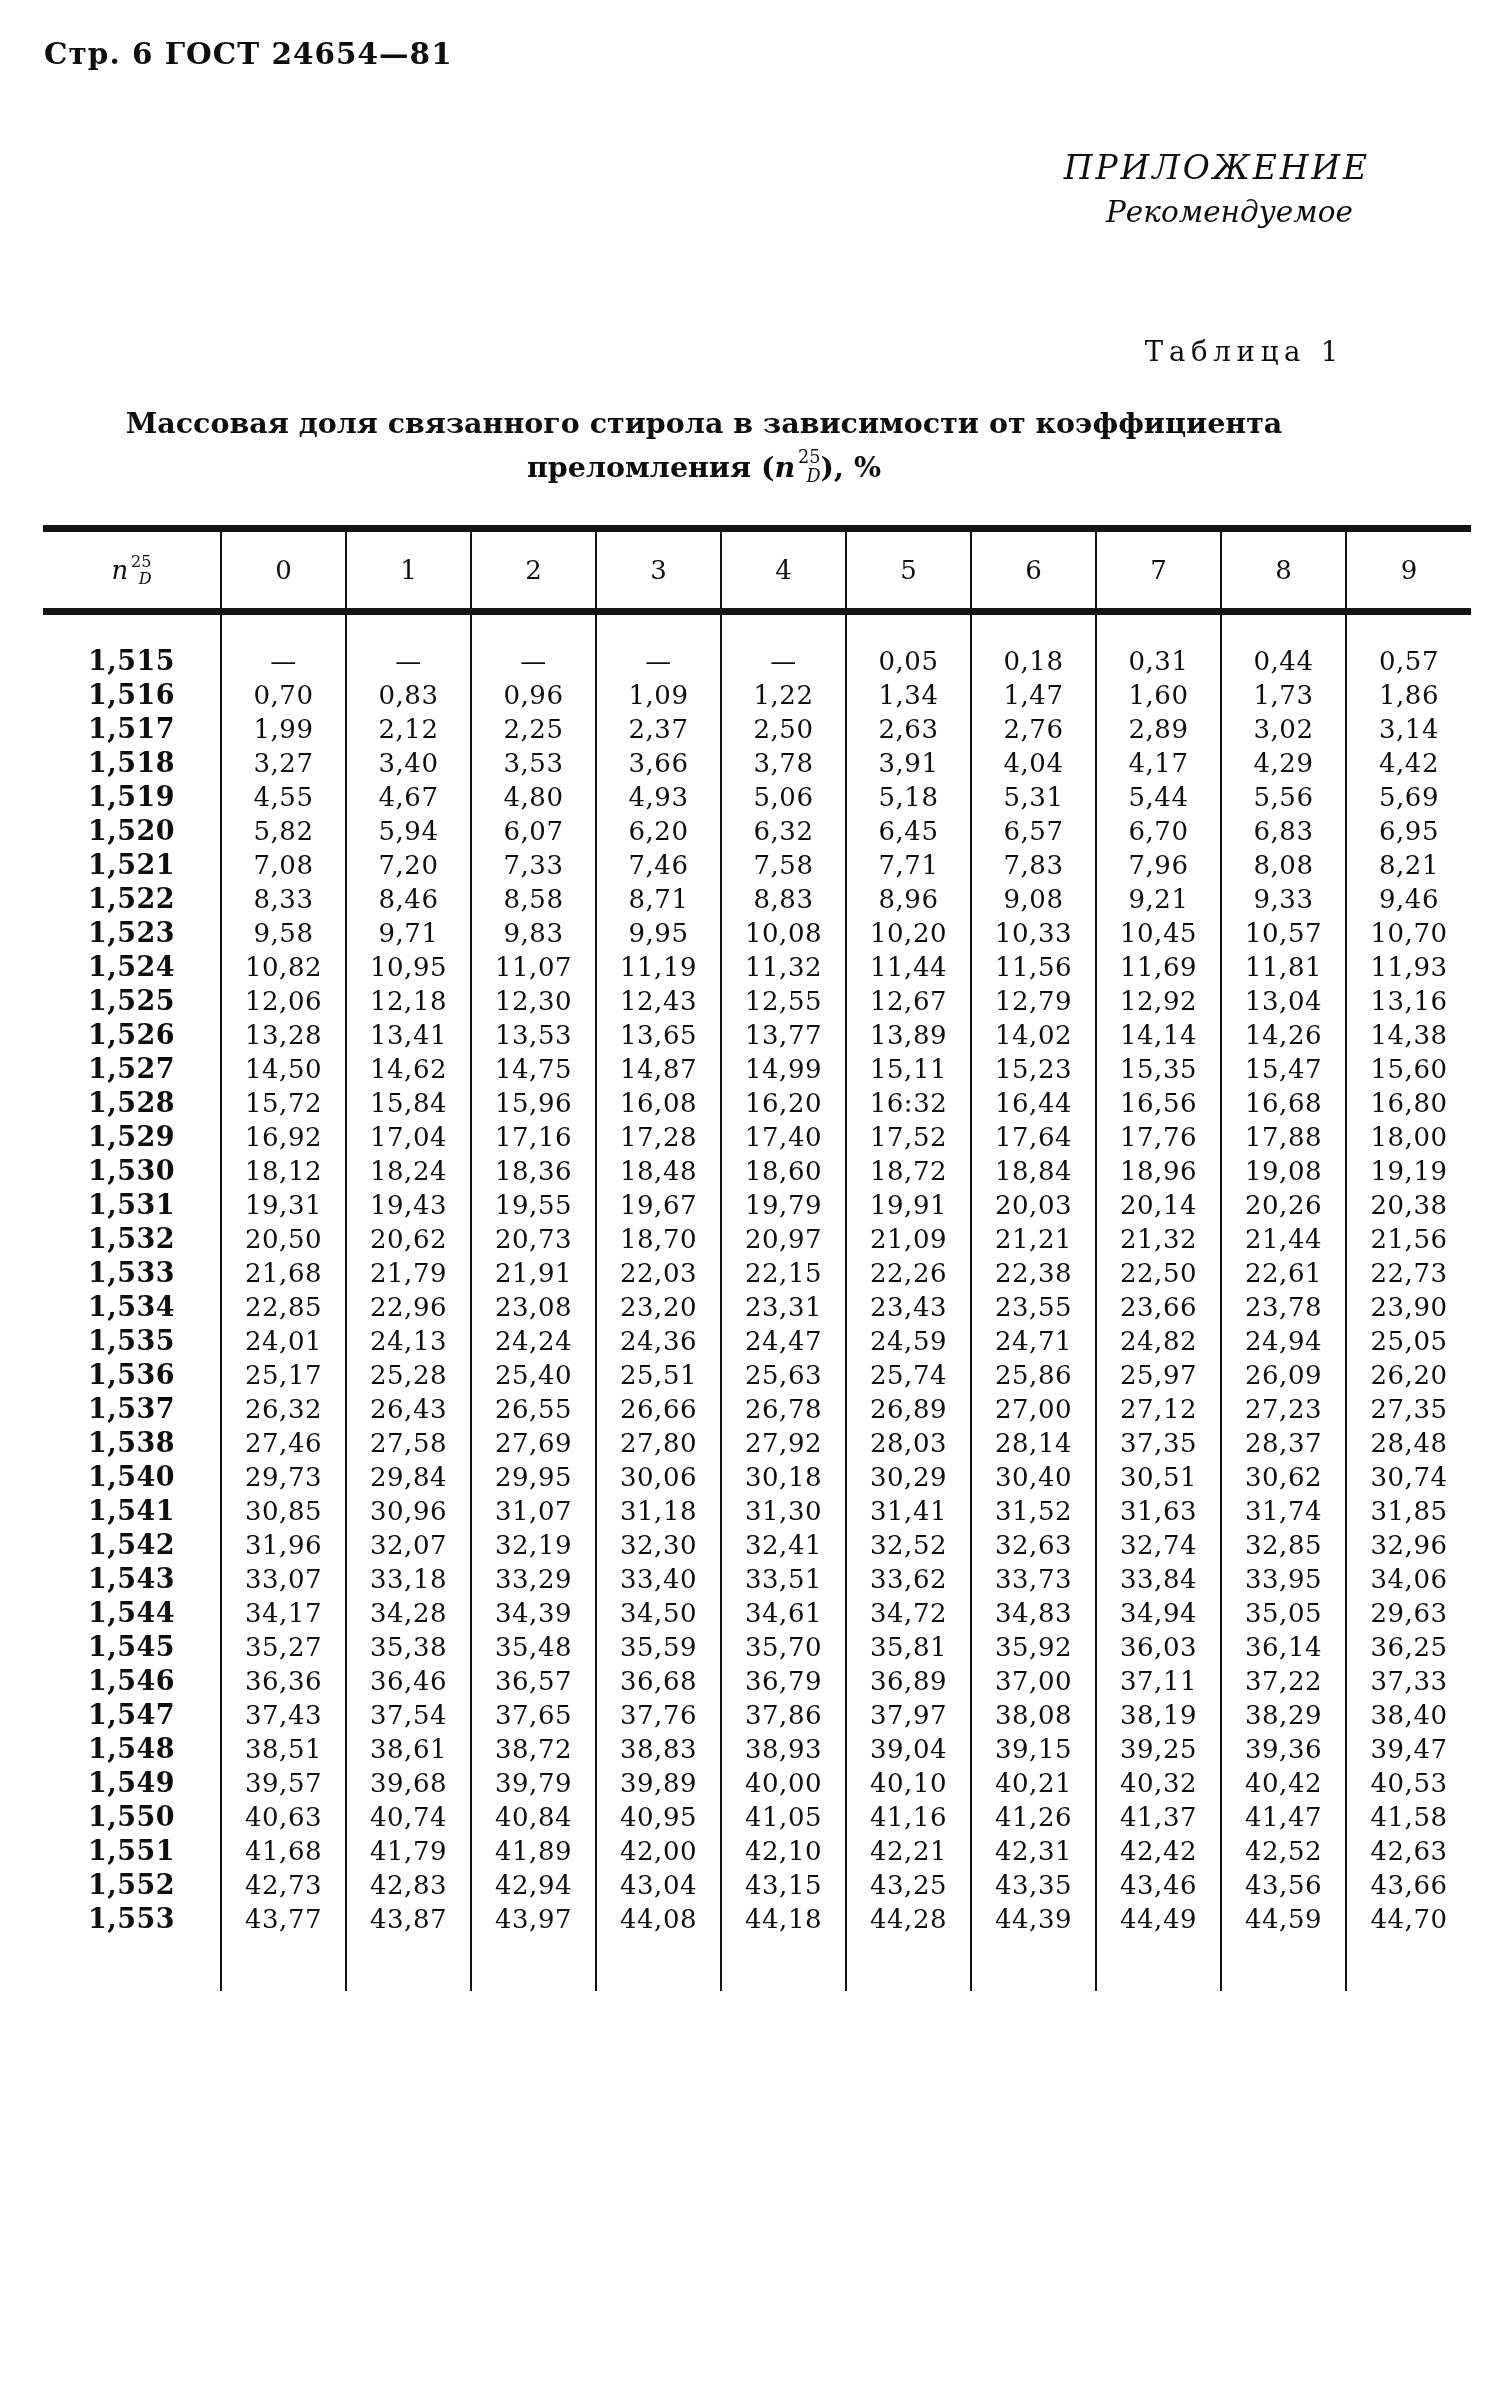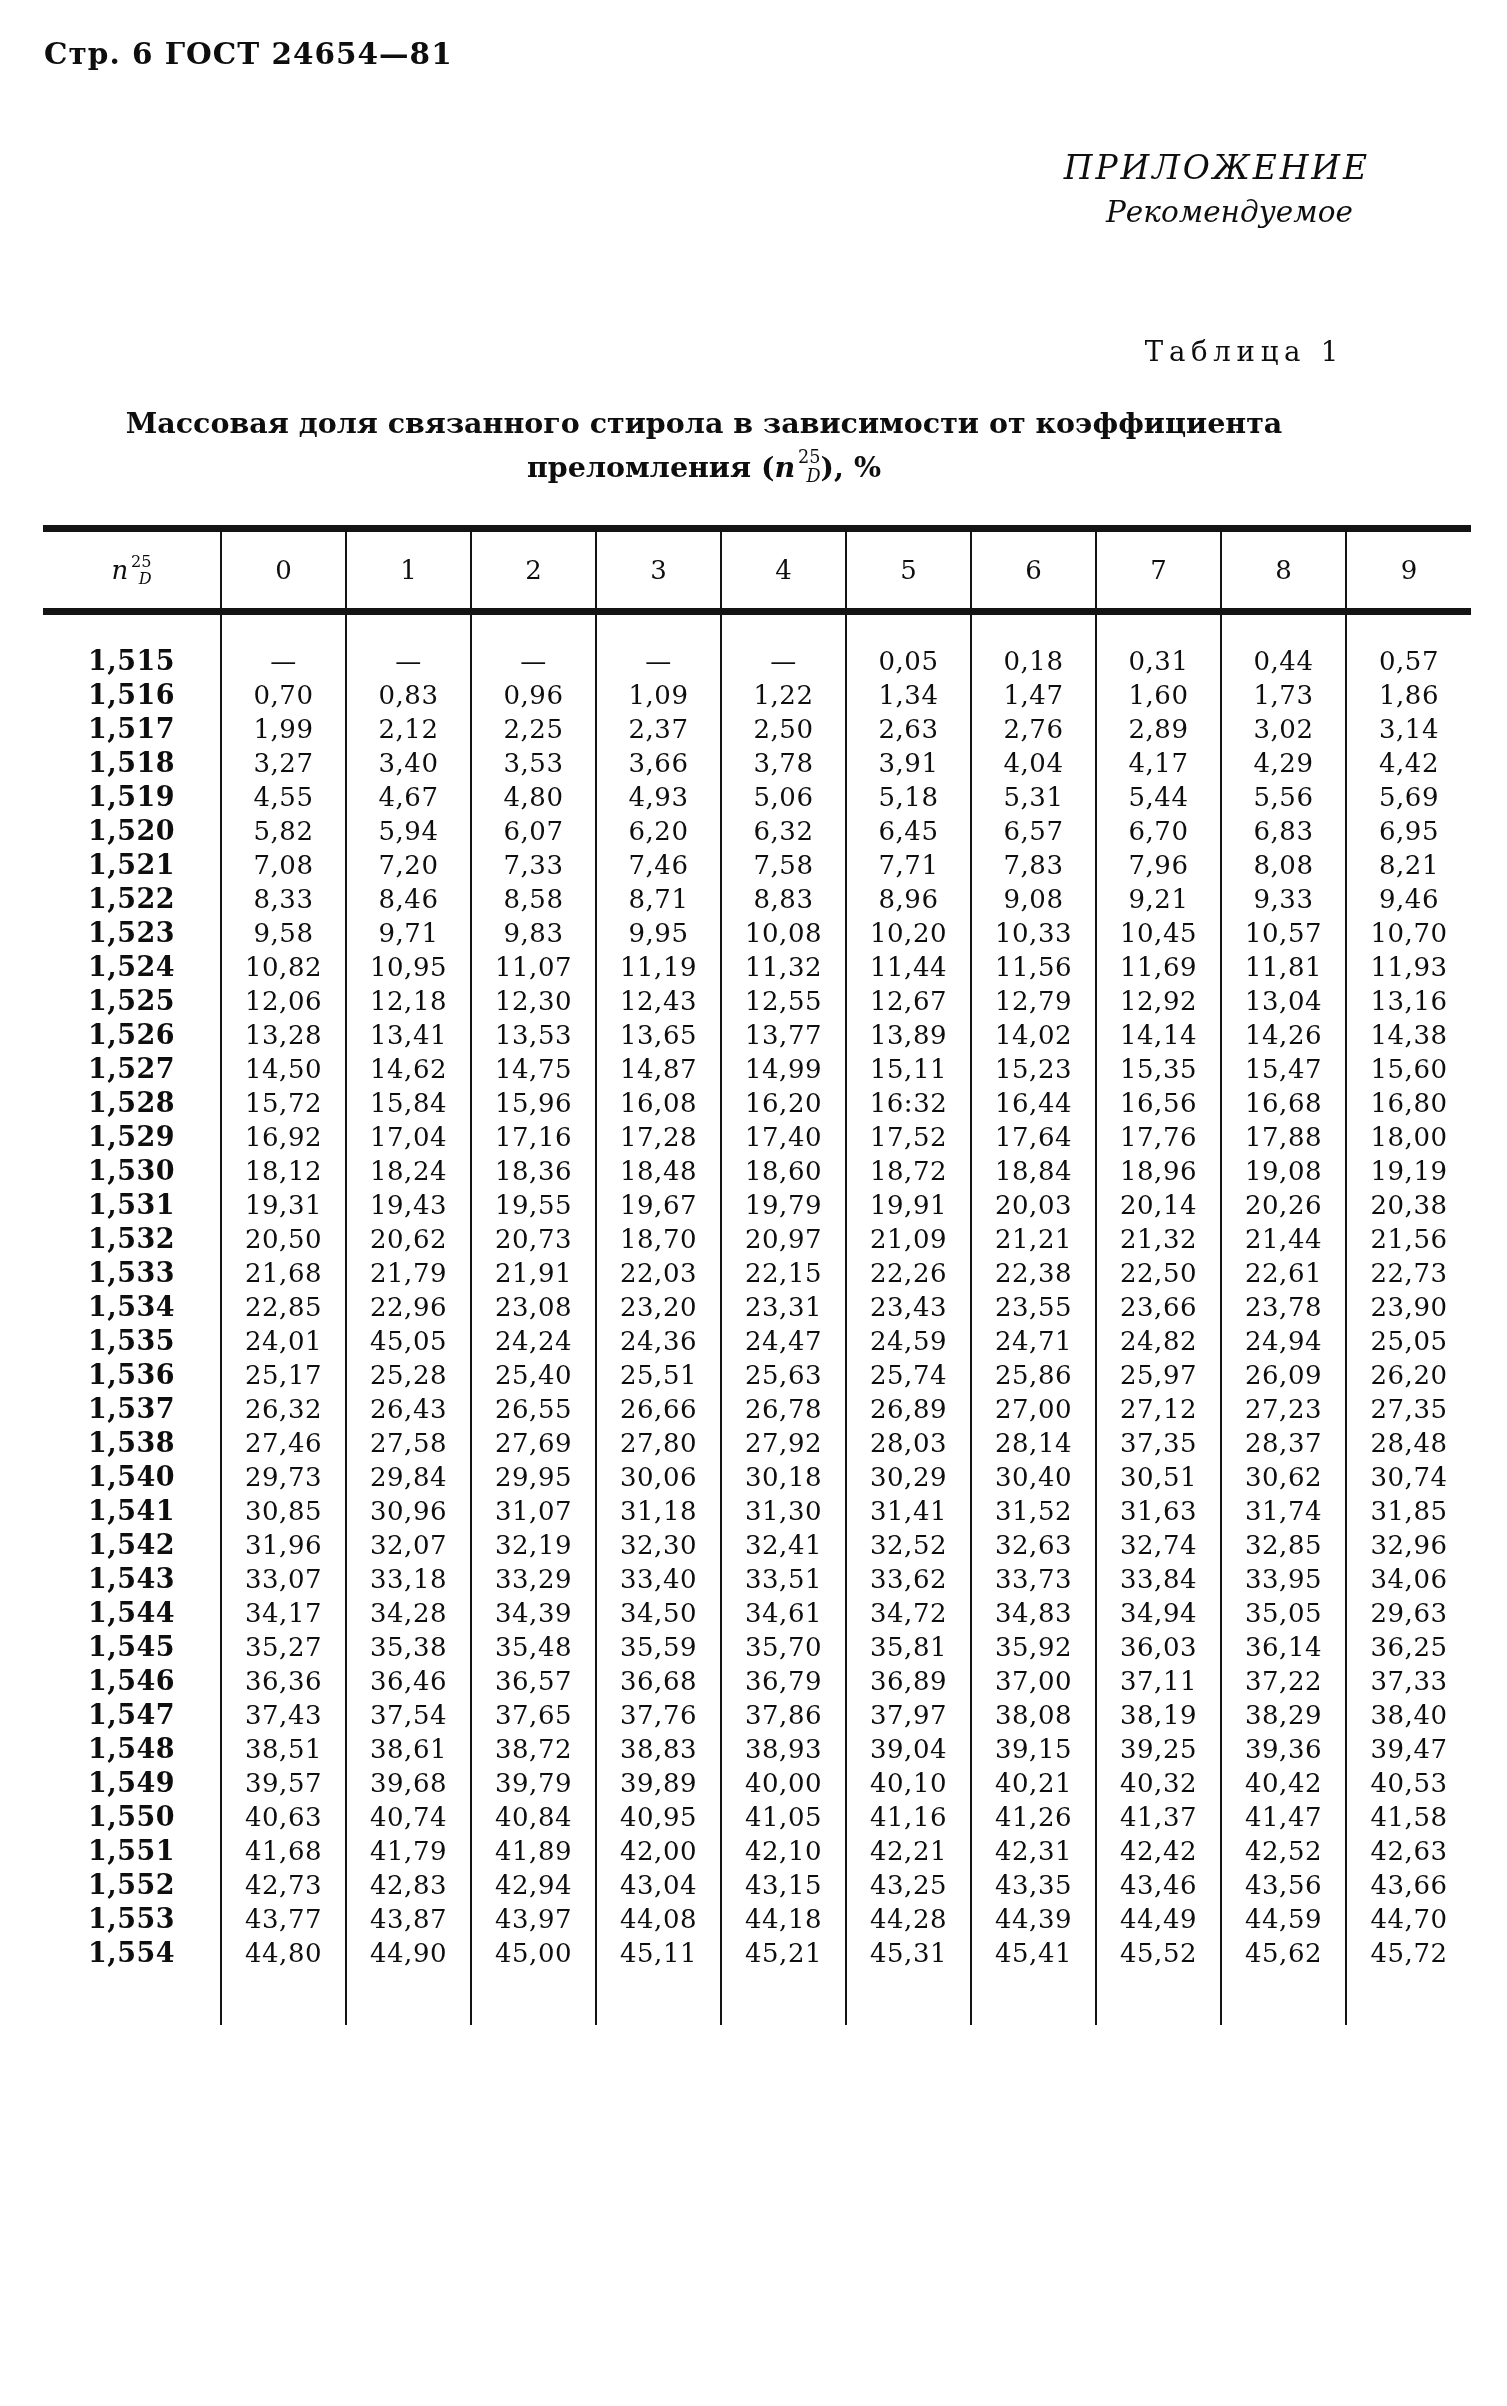--- a/index.html
+++ b/index.html
@@ -383,21 +383,21 @@
           <td>23,31</td>
           <td>23,43</td>
           <td>23,55</td>
           <td>23,66</td>
           <td>23,78</td>
           <td>23,90</td>
         </tr>
         <tr>
           <td class="nd-cell">1,535</td>
           <td>24,01</td>
-          <td>45,05</td>
+          <td>24,13</td>
           <td>24,24</td>
           <td>24,36</td>
           <td>24,47</td>
           <td>24,59</td>
           <td>24,71</td>
           <td>24,82</td>
           <td>24,94</td>
           <td>25,05</td>
         </tr>
         <tr>
@@ -614,33 +614,20 @@
           <td>43,87</td>
           <td>43,97</td>
           <td>44,08</td>
           <td>44,18</td>
           <td>44,28</td>
           <td>44,39</td>
           <td>44,49</td>
           <td>44,59</td>
           <td>44,70</td>
         </tr>
-        <tr>
-          <td class="nd-cell">1,554</td>
-          <td>44,80</td>
-          <td>44,90</td>
-          <td>45,00</td>
-          <td>45,11</td>
-          <td>45,21</td>
-          <td>45,31</td>
-          <td>45,41</td>
-          <td>45,52</td>
-          <td>45,62</td>
-          <td>45,72</td>
-        </tr>
         <tr class="tail">
           <td></td>
           <td></td>
           <td></td>
           <td></td>
           <td></td>
           <td></td>
           <td></td>
           <td></td>
           <td></td>

